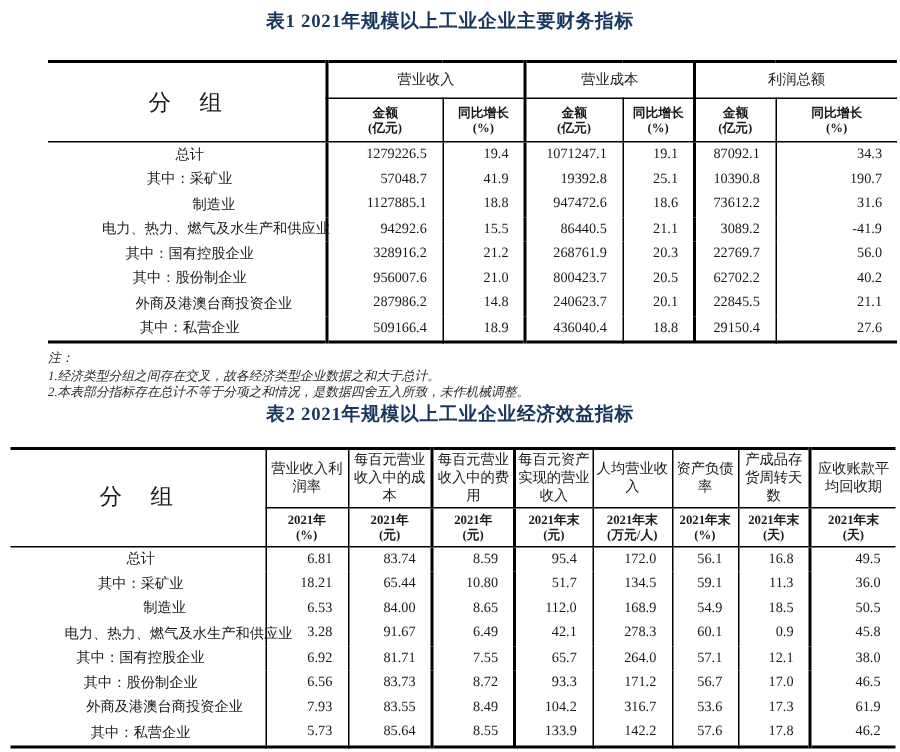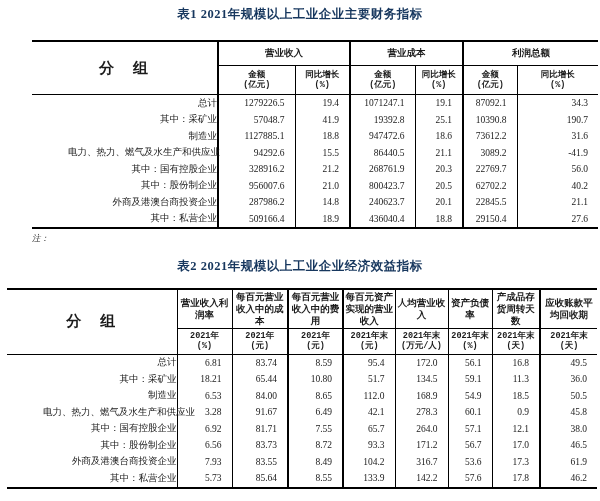--- a/index.html
+++ b/index.html
@@ -5,38 +5,38 @@
   html,body{margin:0;padding:0;background:#ffffff;}
   .page{
     position:relative;width:600px;height:501px;background:#ffffff;overflow:hidden;
     font-family:"Liberation Serif","DejaVu Serif",serif;color:#1a1a1a;
   }
   .tbl-title{
     margin:0;text-align:center;font-size:12.5px;font-weight:bold;color:#17375e;
     letter-spacing:0.5px;
   }
   #title1{padding-top:6px;}
-  #title2{margin-top:13px;}
+  #title2{}
   table{border-collapse:collapse;table-layout:fixed;}
   #t1{width:566px;margin:17px 0 0 32px;border-top:2px solid #000;border-bottom:2px solid #000;}
   #t2{width:590px;margin:13px 0 0 7px;border-top:2px solid #000;border-bottom:2px solid #000;}
-  th{font-weight:bold;padding:0;}
+  th{font-weight:normal;padding:0;}
   td{padding:0;}
   .grp{vertical-align:middle;text-align:center;font-size:15px;letter-spacing:2px;}
   .gh{font-size:9.5px;text-align:center;vertical-align:middle;border-bottom:1px solid #000;padding:1px 1px;}
   #t1 .gh{height:21px;}
   #t2 .gh{height:35px;line-height:12px;}
-  .sh{font-size:8.5px;font-weight:bold;text-align:center;vertical-align:middle;line-height:10.5px;padding:2px 0;font-family:Liberation Mono, monospace;}
+  .sh{font-size:8.5px;font-weight:bold;text-align:center;vertical-align:middle;line-height:10.5px;padding:2px 0;}
   #t1 .sh{height:24px;}
   #t2 .sh{height:19px;}
   #t1 thead tr:last-child th, #t1 thead .grp{border-bottom:1px solid #000;}
   #t2 thead tr:last-child th, #t2 thead .grp{border-bottom:1px solid #000;}
   #t1 tbody td{height:16.5px;font-size:9.5px;}
   #t2 tbody td{height:16.5px;font-size:9.5px;}
-  .lbl{text-align:right;padding-left:4px;white-space:nowrap;}
+  .lbl{text-align:center;padding-left:4px;white-space:nowrap;}
   .ind{padding-left:36px;}
   .num{text-align:right;padding-right:10px;font-family:"Liberation Serif","DejaVu Serif",serif;}
   .br1{border-right:1px solid #000;}
   .br2{border-right:2px solid #000;}
   .notes{margin:4px 0 0 32px;font-size:8.5px;font-style:italic;color:#2a2a2a;line-height:11.5px;}
   .unit{display:block;}
 </style>
 </head>
 <body>
 
@@ -141,20 +141,22 @@
           <td class="num br1">436040.4</td>
           <td class="num br2">18.8</td>
           <td class="num br1">29150.4</td>
           <td class="num">27.6</td>
         </tr>
       </tbody>
   </table>
 
   <div class="notes">
     <div>注：</div>
+    <div>1.经济类型分组之间存在交叉，故各经济类型企业数据之和大于总计。</div>
+    <div>2.本表部分指标存在总计不等于分项之和情况，是数据四舍五入所致，未作机械调整。</div>
   </div>
 
   <h1 class="tbl-title" id="title2">表2  2021年规模以上工业企业经济效益指标</h1>
 
   <table id="t2">
     <colgroup>
       <col style="width:170px">
         <col style="width:55px">
         <col style="width:56px">
         <col style="width:55px">

